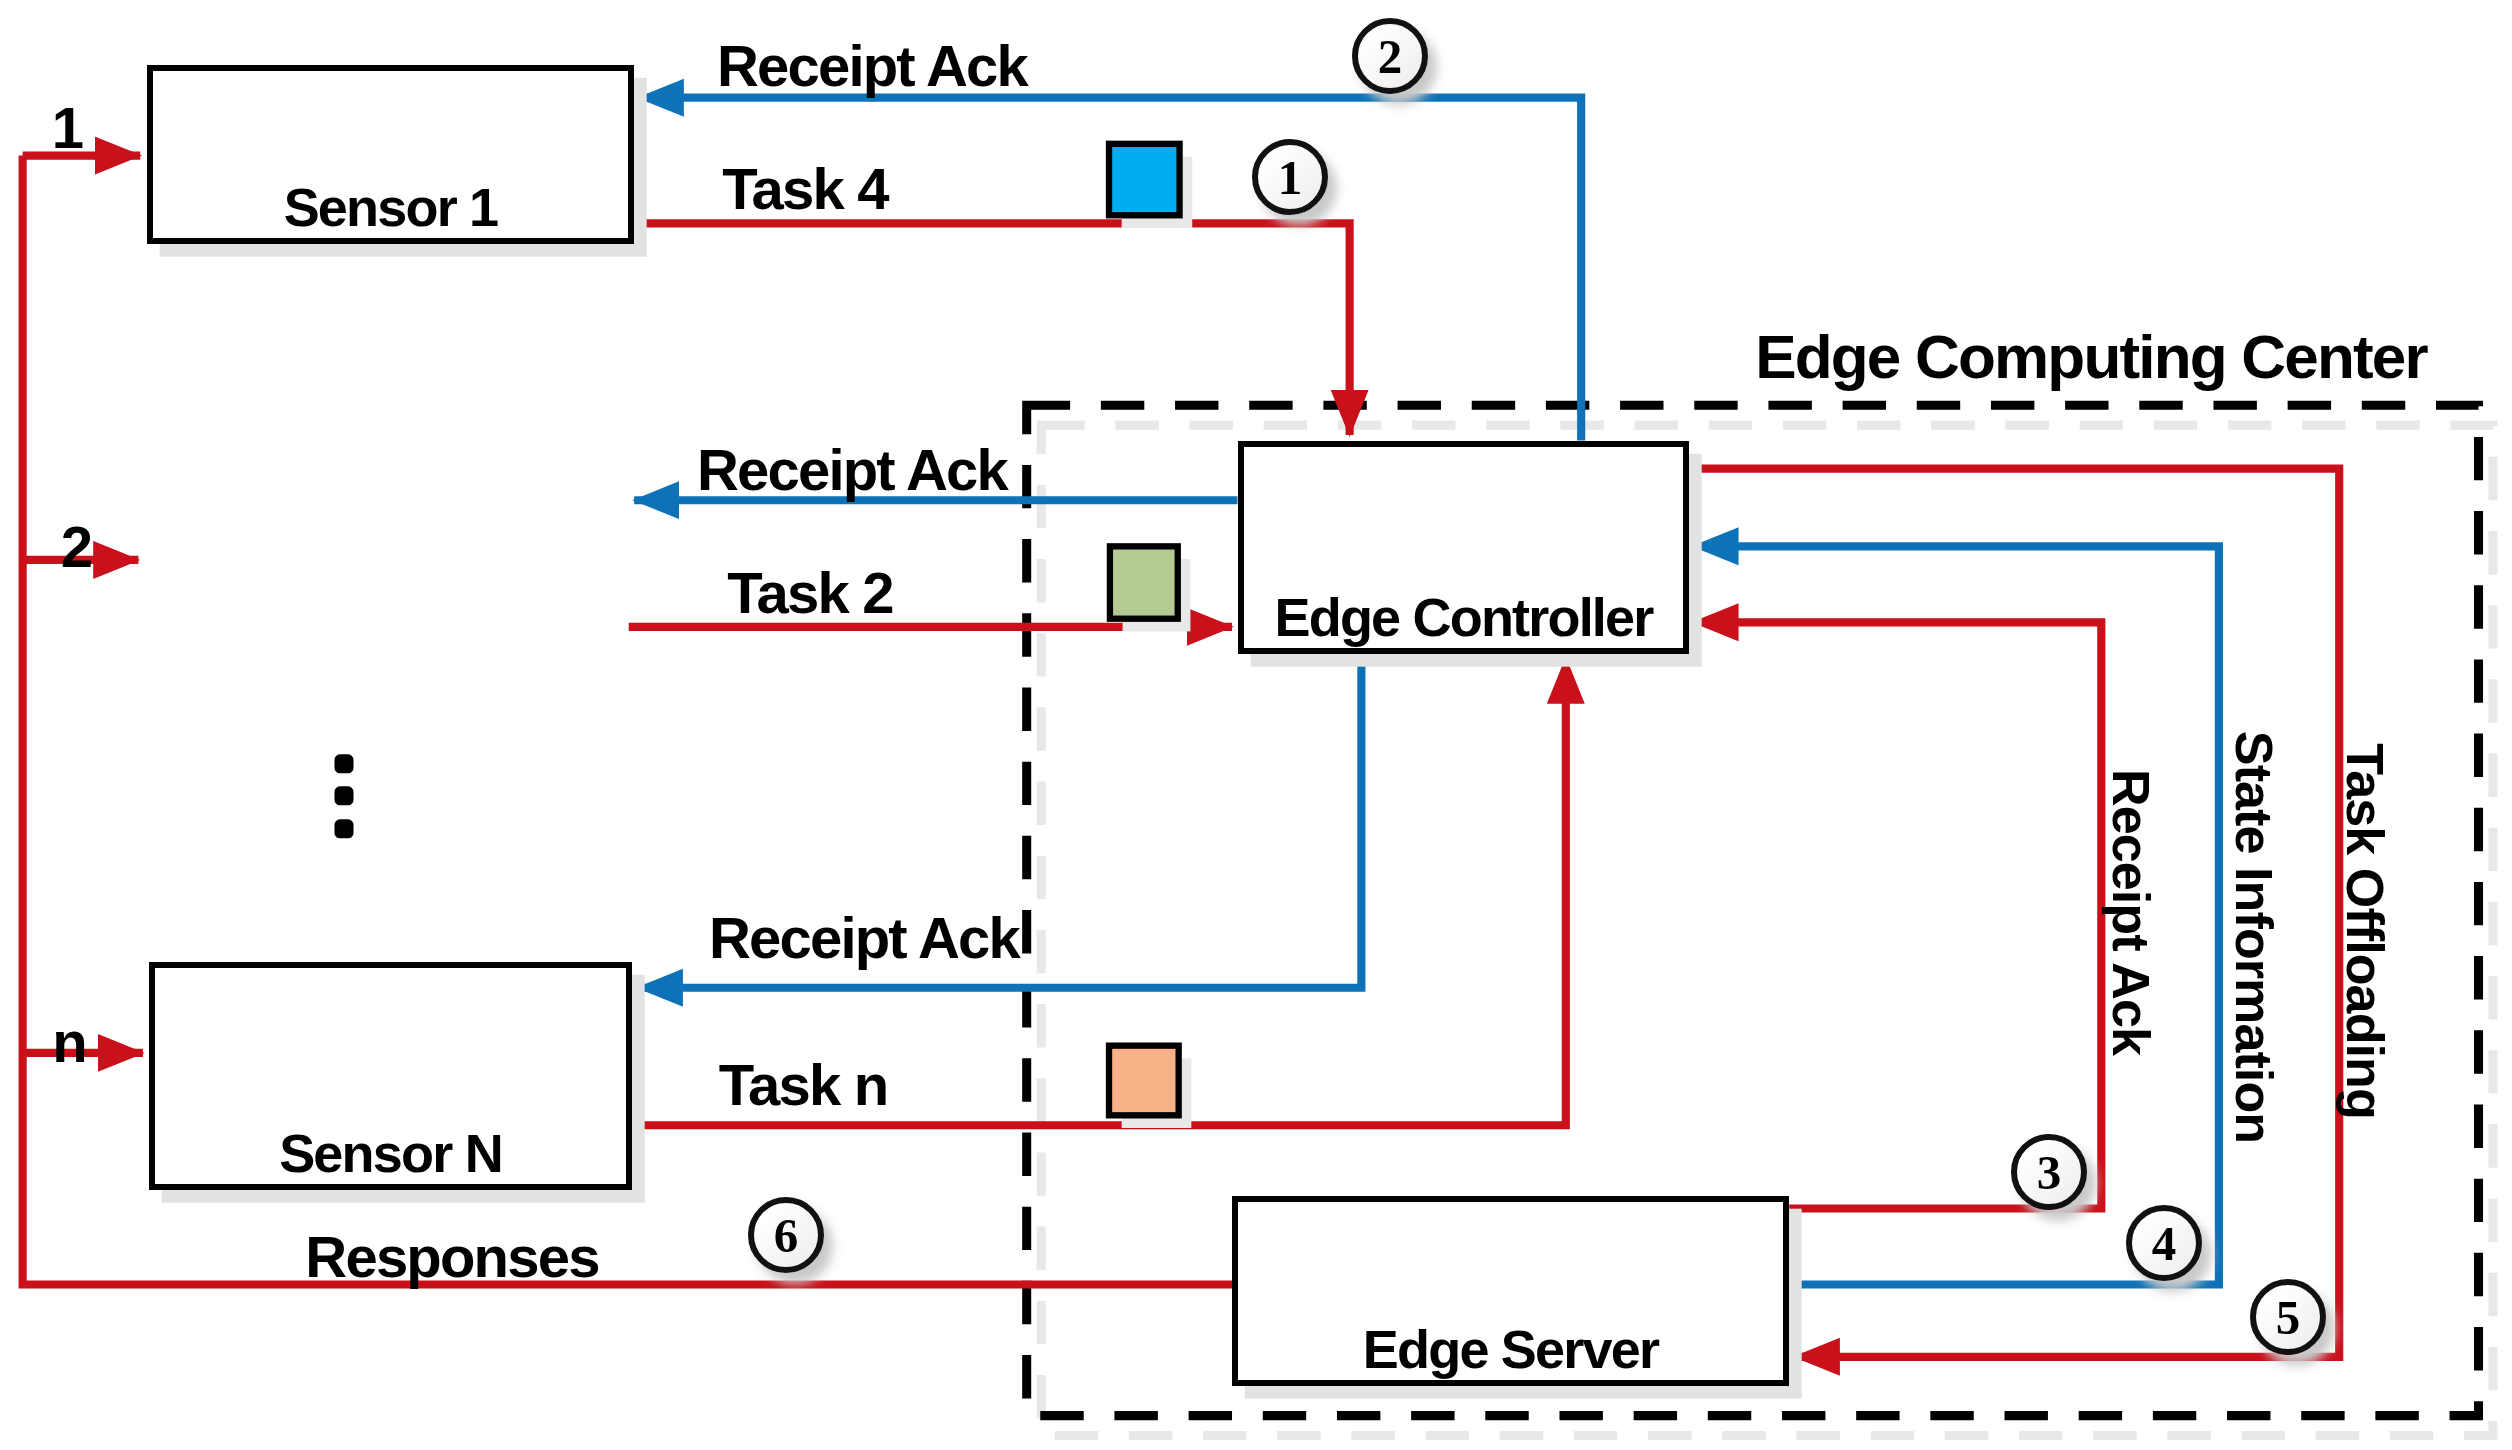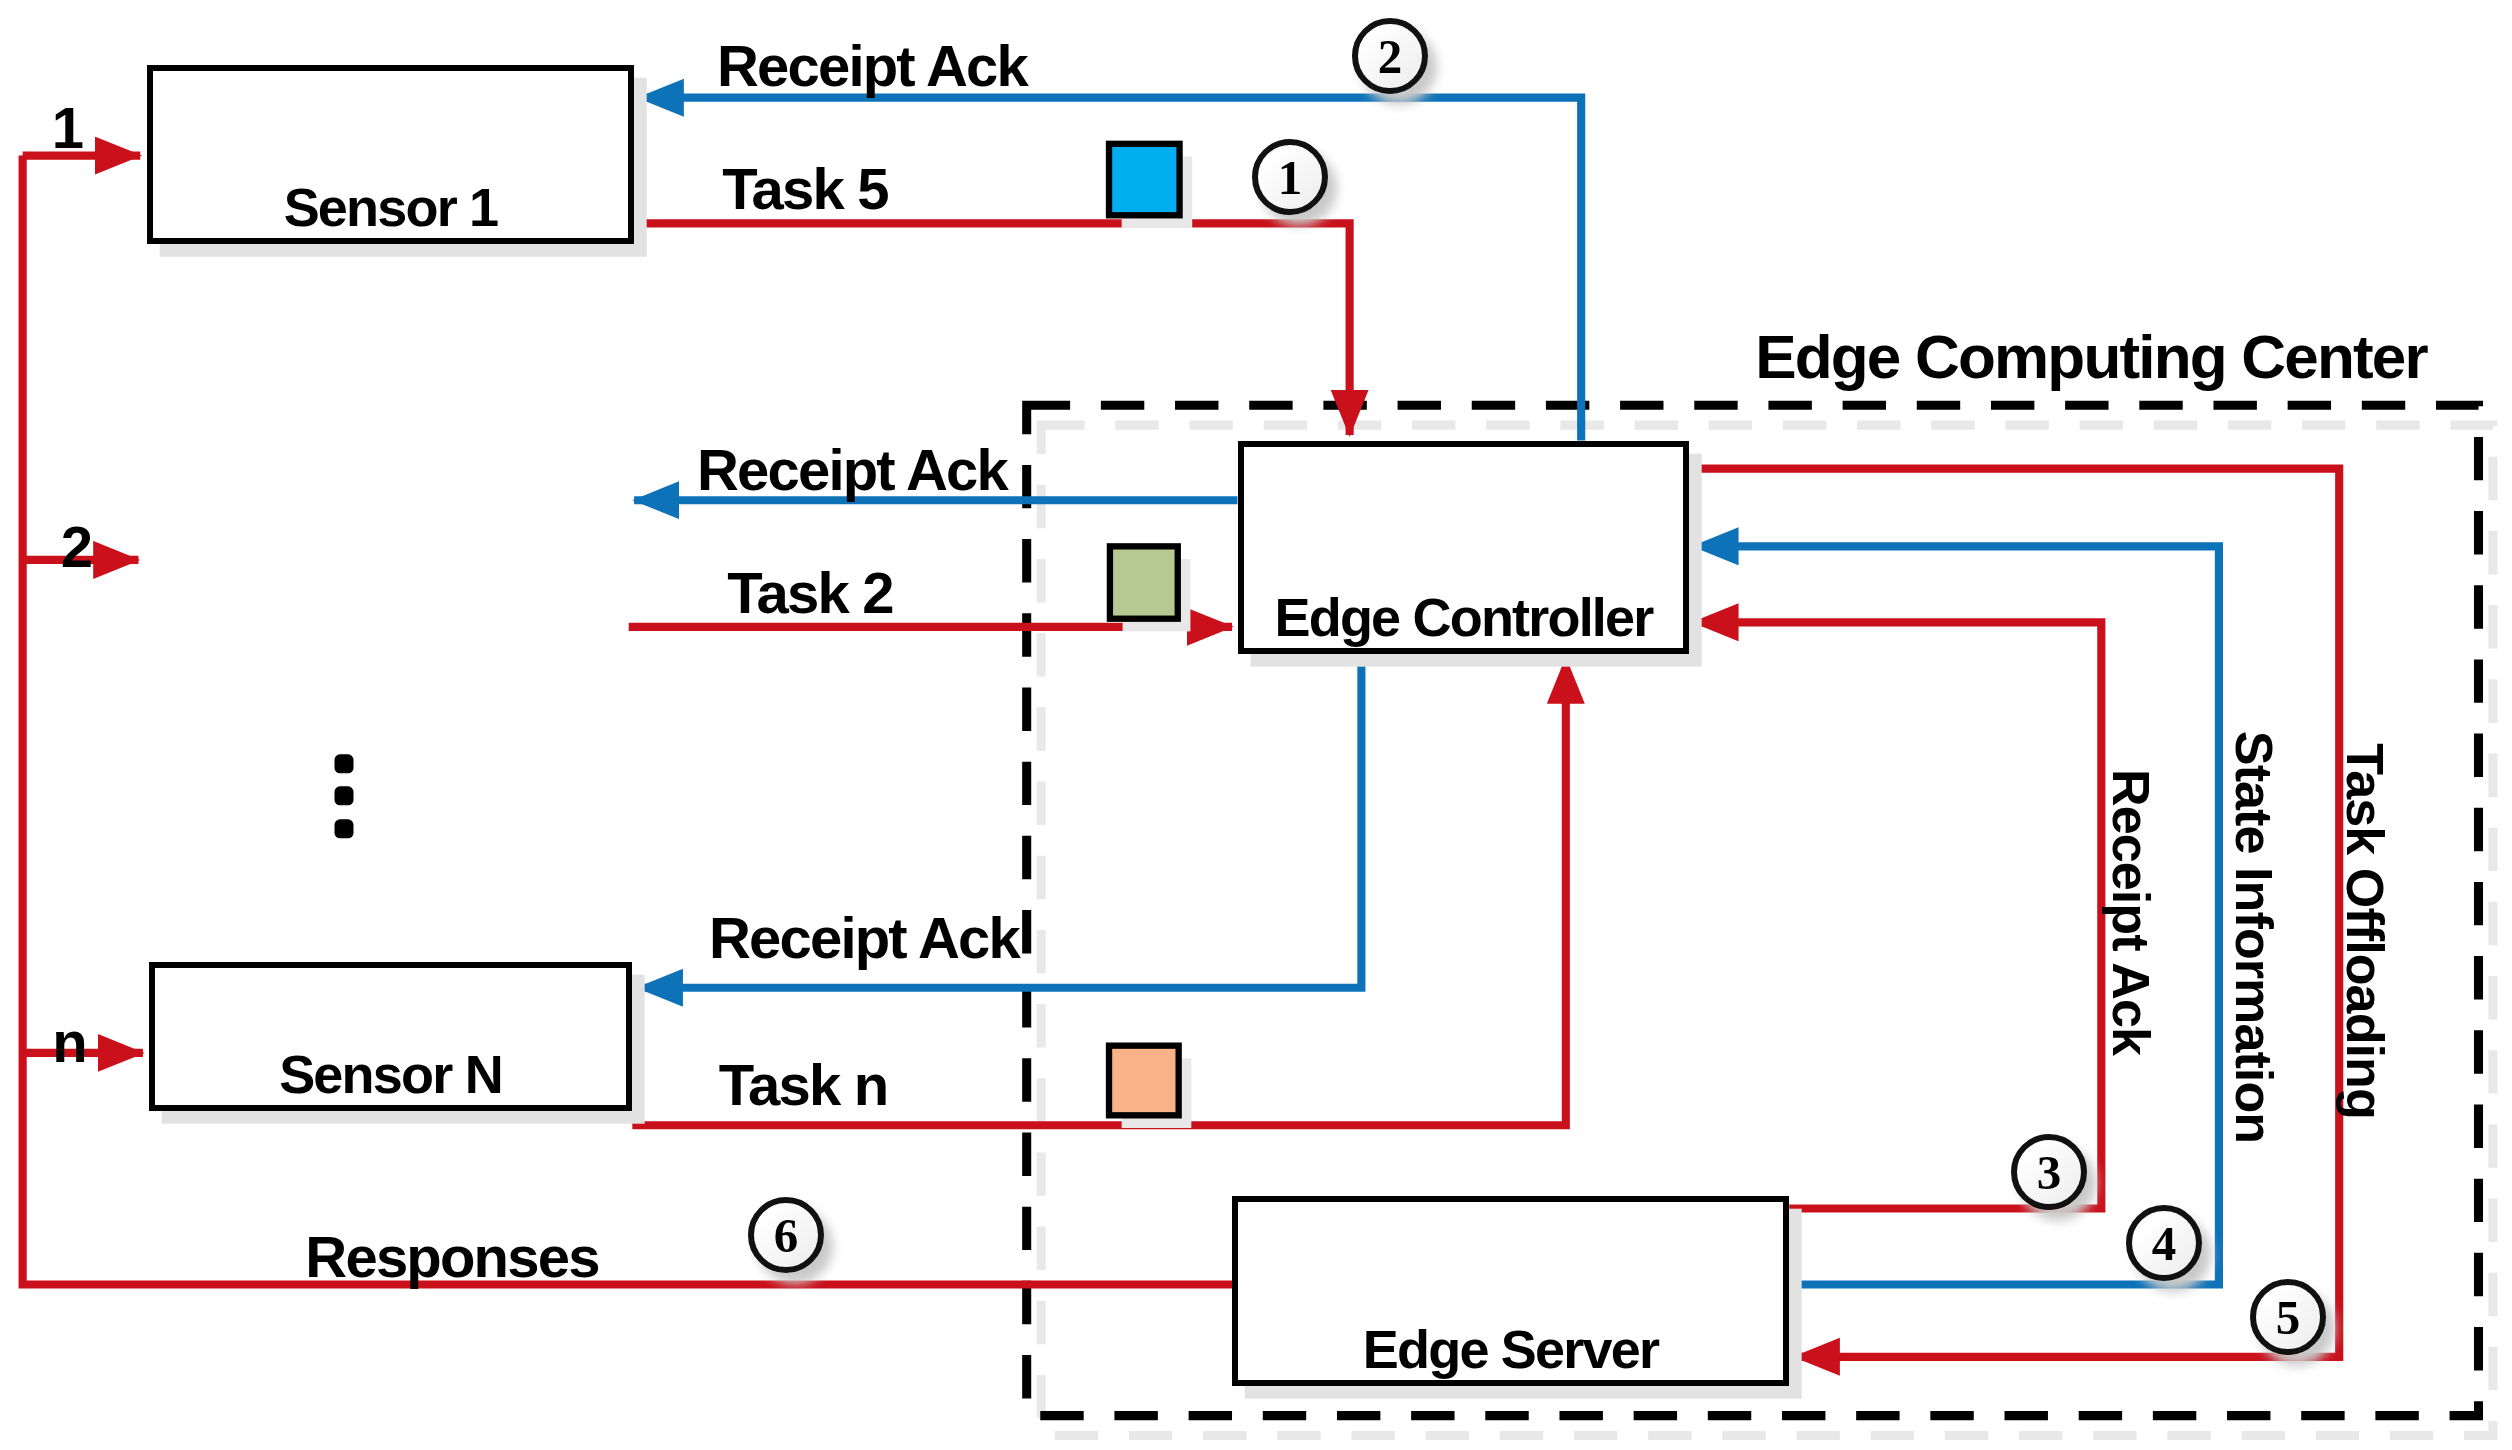--- a/index.html
+++ b/index.html
@@ -111,38 +111,38 @@
     <rect x="1226" y="159" width="78" height="79" class="sq" id="sq-blue" style="fill: rgb(0, 174, 239);"></rect>
     <rect x="1241" y="618" width="75" height="80" class="sq-echo"></rect>
     <rect x="1227" y="604" width="75" height="80" class="sq" id="sq-green" style="fill: rgb(181, 202, 146);"></rect>
     <rect x="1240" y="1170" width="77" height="77" class="sq-echo"></rect>
     <rect x="1226" y="1156" width="77" height="77" class="sq" id="sq-orange" style="fill: rgb(249, 178, 135);"></rect>
   </svg>
 
   <div class="node" style="left:147px;top:65px;width:487px;height:179px;">
     <span>Sensor 1</span>
   </div>
-  <div class="node" style="left:149px;top:962px;width:483px;height:149px;">
+  <div class="node" style="left:149px;top:962px;width:483px;height:228px;">
     <span>Sensor N</span>
   </div>
   <div class="node" style="left:1238px;top:441px;width:451px;height:213px;">
     <span>Edge Controller</span>
   </div>
   <div class="node" style="left:1232px;top:1196px;width:557px;height:190px;">
     <span>Edge Server</span>
   </div>
 
   <div class="title" style="left:2091px;top:356px;">Edge Computing Center</div>
 
   <div class="idx" style="left:68px;top:127px;">1</div>
   <div class="idx" style="left:77px;top:546px;">2</div>
   <div class="idx" style="left:70px;top:1041px;">n</div>
 
   <div class="lbl" style="left:872px;top:65px;">Receipt Ack</div>
-  <div class="lbl" style="left:805px;top:188px;">Task 5</div>
+  <div class="lbl" style="left:805px;top:188px;">Task 4</div>
   <div class="lbl" style="left:852px;top:469px;">Receipt Ack</div>
   <div class="lbl" style="left:810px;top:592px;">Task 2</div>
   <div class="lbl" style="left:864px;top:937px;">Receipt Ack</div>
   <div class="lbl" style="left:796px;top:1084px;margin-left:7px;">Task n</div>
   <div class="lbl" style="left:452px;top:1256px;">Responses</div>
 
   <div class="lbl-vert" style="left:2131px;top:912px;">Receipt Ack</div>
   <div class="lbl-vert" style="left:2254px;top:937px;">State Information</div>
   <div class="lbl-vert" style="left:2365px;top:931px;">Task Offloading</div>
 

